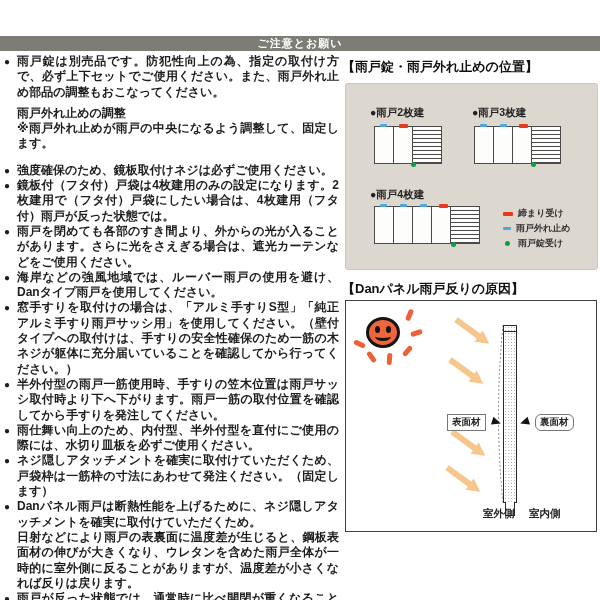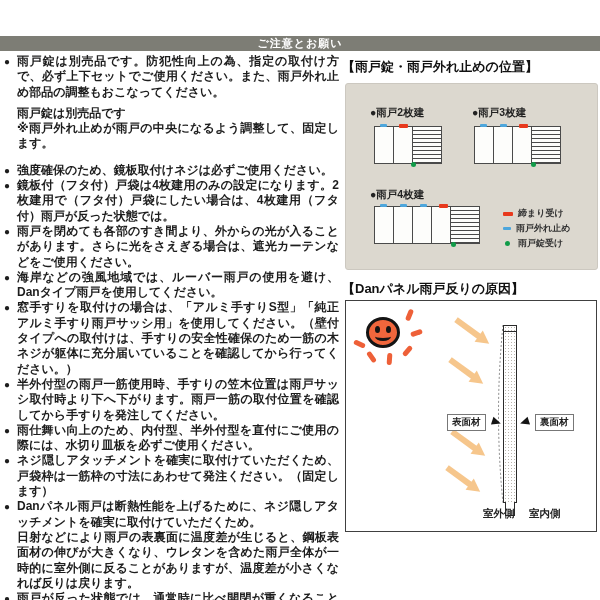--- a/index.html
+++ b/index.html
@@ -72,21 +72,21 @@
   .a1{left:106px;top:24px;} .a2{left:100px;top:64px;} .a3{left:102px;top:136px;} .a4{left:97px;top:172px;}
 
   .dpanel{position:absolute;left:157px;top:24px;width:14px;height:178px;border:1px solid #2a2a2a;box-sizing:border-box;
     background-image:radial-gradient(#b9b4ac 0.6px, transparent 0.9px);background-size:3px 3px;background-color:#fff;}
   .dpanel .cap{position:absolute;left:0;top:5px;width:100%;height:0;border-top:1px solid #2a2a2a;}
   .dfoot{position:absolute;left:159px;top:201px;width:10px;height:14px;border:1px solid #2a2a2a;border-top:0;box-sizing:border-box;background:#fff;}
   .warp-svg{position:absolute;left:145px;top:24px;}
 
   .mat-label{position:absolute;top:113px;height:15px;border:1px solid #777;background:#fff;
     font-size:9.5px;font-weight:600;color:#222;line-height:14px;padding:0 4px;white-space:nowrap;}
-  .mat-front{left:101px;} .mat-back{left:189px;}
+  .mat-front{left:101px;} .mat-back{left:189px;border-radius:6px;}
   .ptr{position:absolute;width:0;height:0;top:117px;}
   .ptr.right{left:146px;border-left:9px solid #141414;border-top:4px solid transparent;border-bottom:4px solid transparent;transform:rotate(18deg);}
   .ptr.left{left:174px;border-right:9px solid #141414;border-top:4px solid transparent;border-bottom:4px solid transparent;transform:rotate(-18deg);}
   .side-label{position:absolute;top:206px;font-size:10.5px;font-weight:bold;color:#222;white-space:nowrap;}
   .side-out{left:106px;margin-left:31px;} .side-in{left:183px;}
 </style>
 </head>
 <body>
 
 <div class="page">
@@ -94,21 +94,21 @@
   <div class="header-bar">
     <span class="t">ご注意とお願い</span>
   </div>
 
   <div class="left-col">
     <div class="note">
       <span class="bul">●</span>
       <span>雨戸錠は別売品です。防犯性向上の為、指定の取付け方で、必ず上下セットでご使用ください。また、雨戸外れ止め部品の調整もおこなってください。</span>
     </div>
     <div class="note sub gap-top">
-      <span>雨戸錠は別売品です</span>
+      <span>雨戸外れ止めの調整</span>
     </div>
     <div class="note sub">
       <span>※雨戸外れ止めが雨戸の中央になるよう調整して、固定します。</span>
     </div>
     <div class="note gap-big">
       <span class="bul">●</span>
       <span>強度確保のため、鏡板取付けネジは必ずご使用ください。</span>
     </div>
     <div class="note">
       <span class="bul">●</span>

